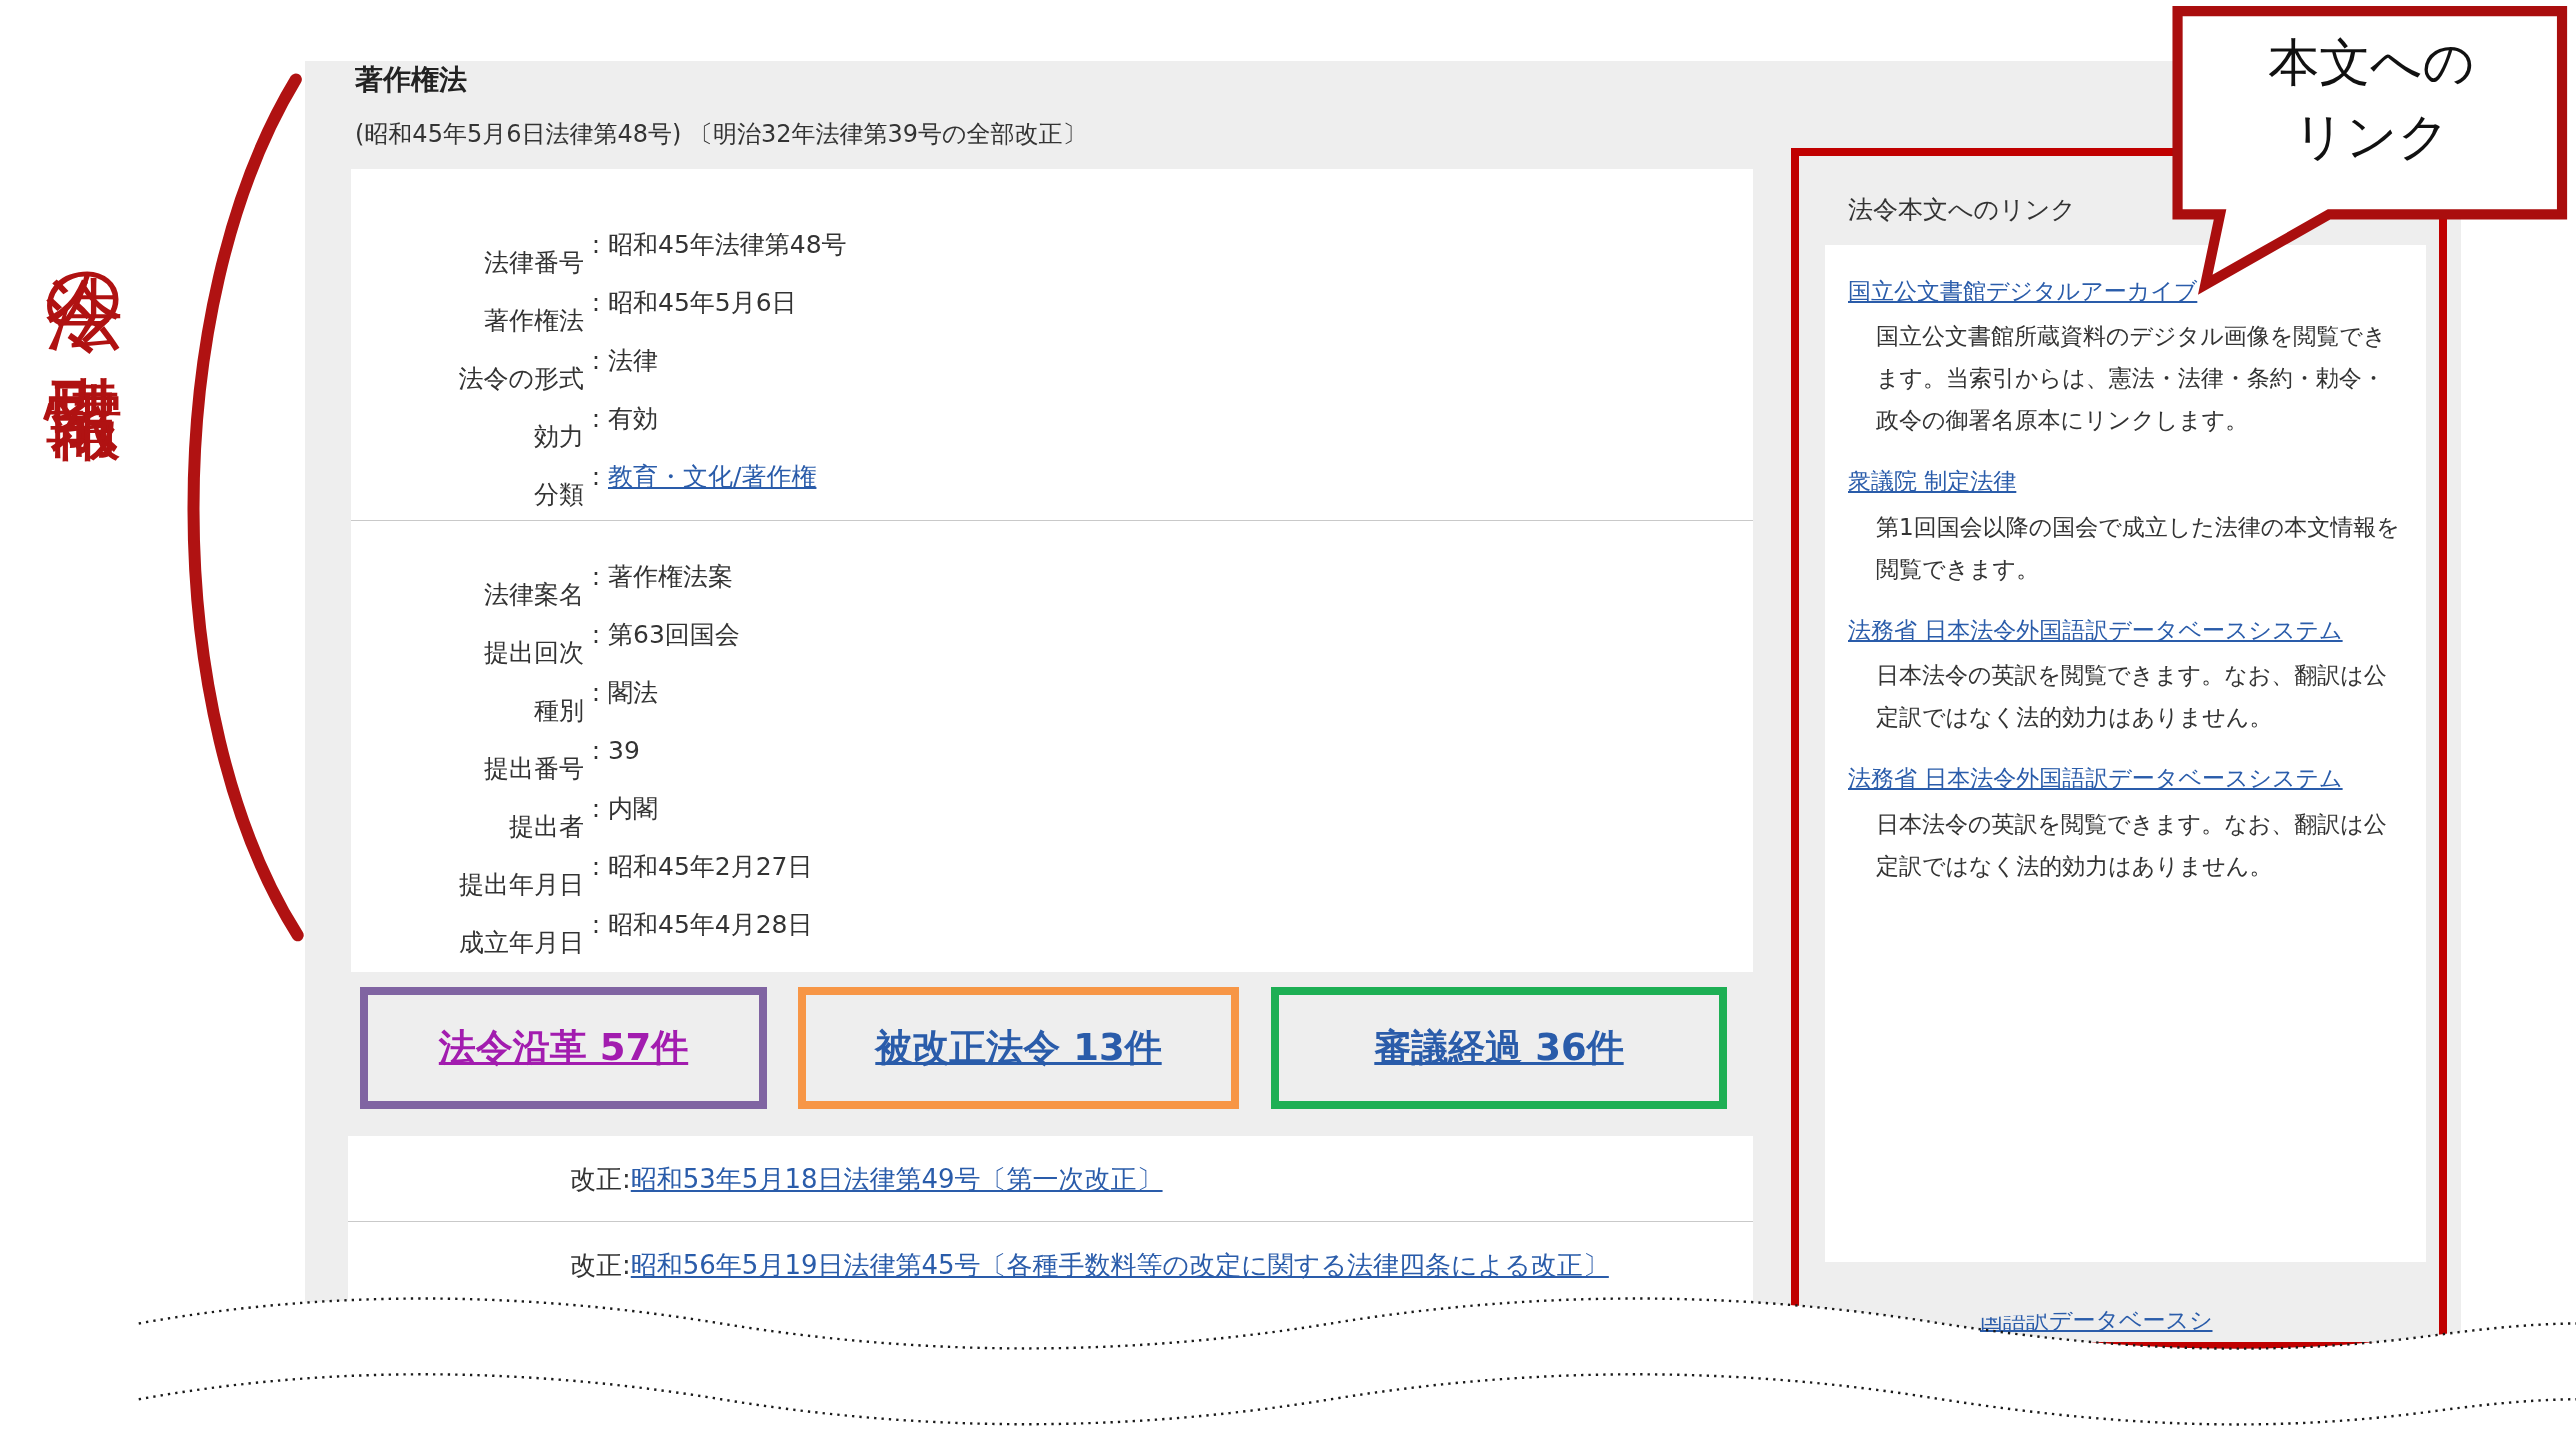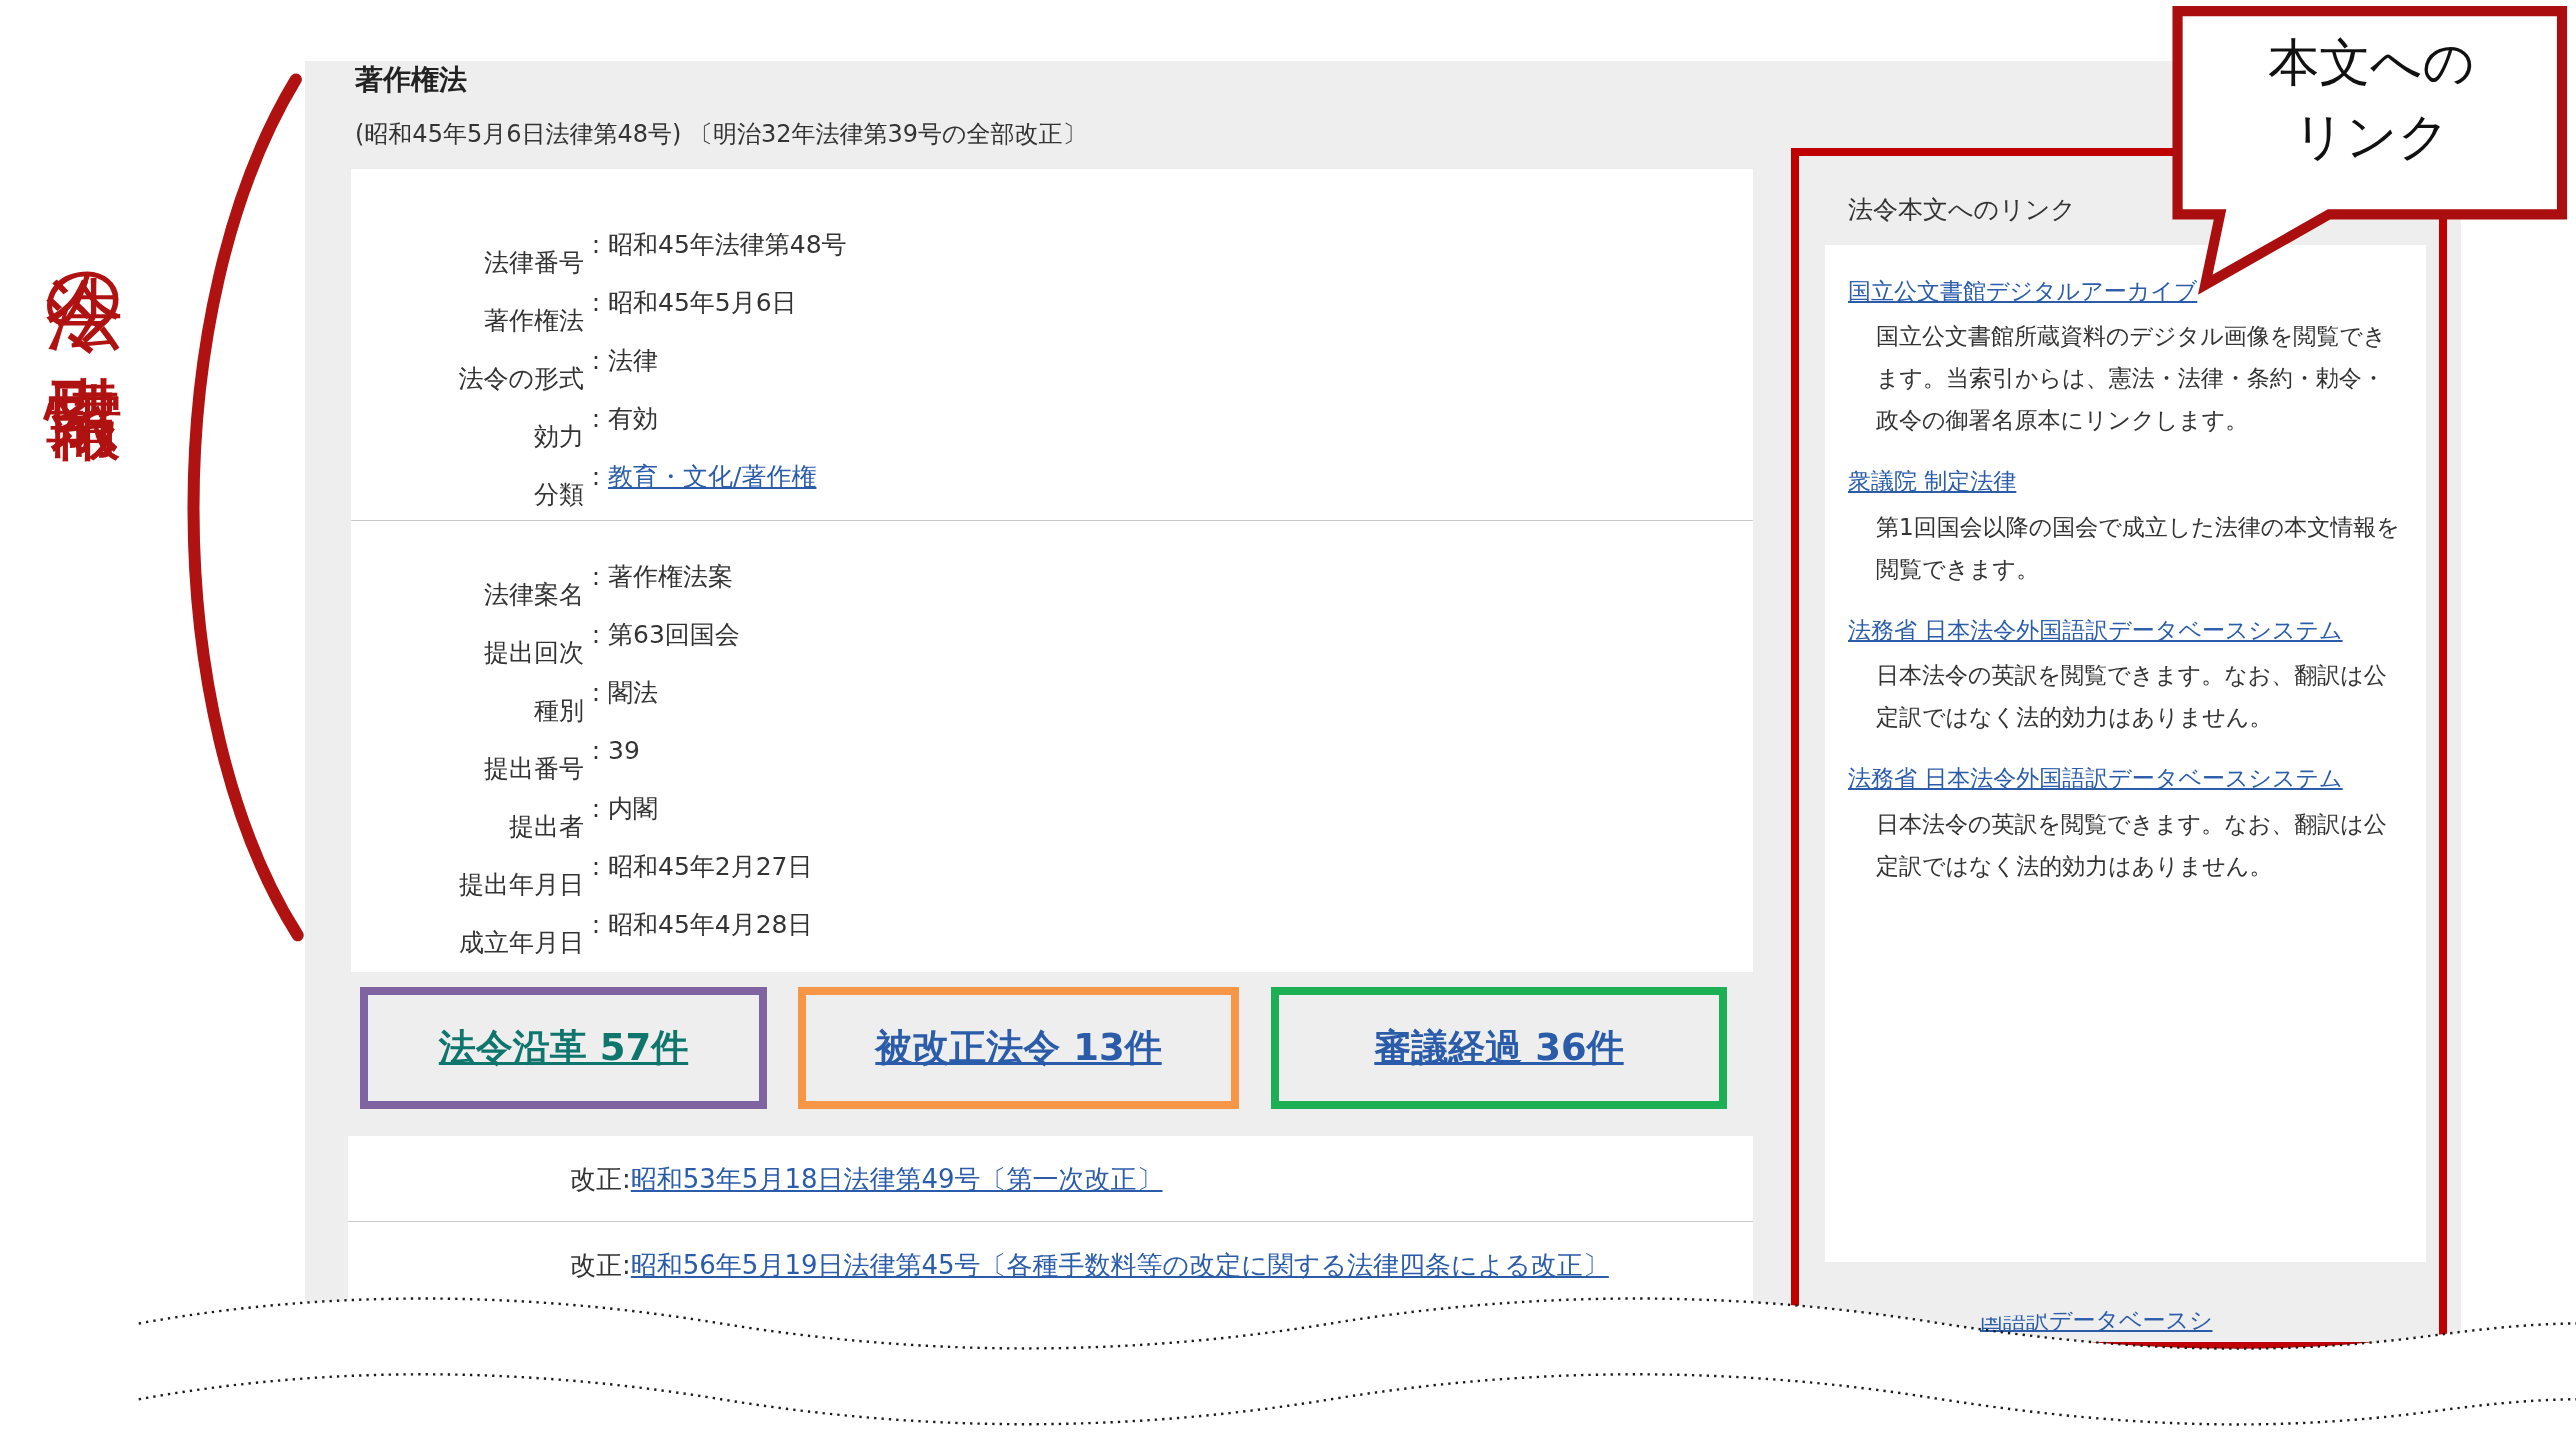--- a/index.html
+++ b/index.html
@@ -15,21 +15,21 @@
   .inforow .lbl{text-align:right;color:#333;margin-top:36px;}
   .inforow .col{text-align:center;color:#333;}
   .divider{border:none;border-top:0.9px solid #c9c9c9;margin:20.3px -28px 20.3px -28px;}
   a.blue{color:#2a5caa;text-decoration:underline;cursor:pointer;}
   
   .tabbox{position:absolute;top:987px;height:122px;box-sizing:border-box;display:flex;align-items:center;justify-content:center;}
   .tabbox.purple{left:360px;width:407px;border:8.3px solid #8064a2;}
   .tabbox.orange{left:798px;width:441px;border:8.3px solid #f79646;}
   .tabbox.green{left:1271px;width:456px;border:8.3px solid #1daf54;}
   .tab{font-size:37px;font-weight:bold;text-decoration:underline;color:#2a5caa;cursor:pointer;white-space:nowrap;}
-  .tab.gold{color:#0f766e;}
+  .tab.gold{color:#a21caf;}
   
   .amendbox{position:absolute;left:348px;top:1124px;width:1405px;bottom:0;background:#fff;box-sizing:border-box;margin-top:12px;}
   .amendrow{padding:24px 0 22px 222px;border-bottom:0.9px solid #c9c9c9;font-size:26px;line-height:39px;}
   .amendrow:last-child{border-bottom:none;}
   .amendrow .txt{display:inline-block;vertical-align:top;max-width:1091px;}
   
   .sidebar{position:absolute;left:1825px;top:180px;width:601px;bottom:0;}
   .sidebar h2{margin:0;padding:13px 0 18.5px 23px;font-size:25px;font-weight:normal;color:#333;}
   .sidebody{background:#fff;padding:28px 23px 9.2px 23px;min-height:1017px;box-sizing:border-box;}
   .sentry{margin-bottom:22px;}

